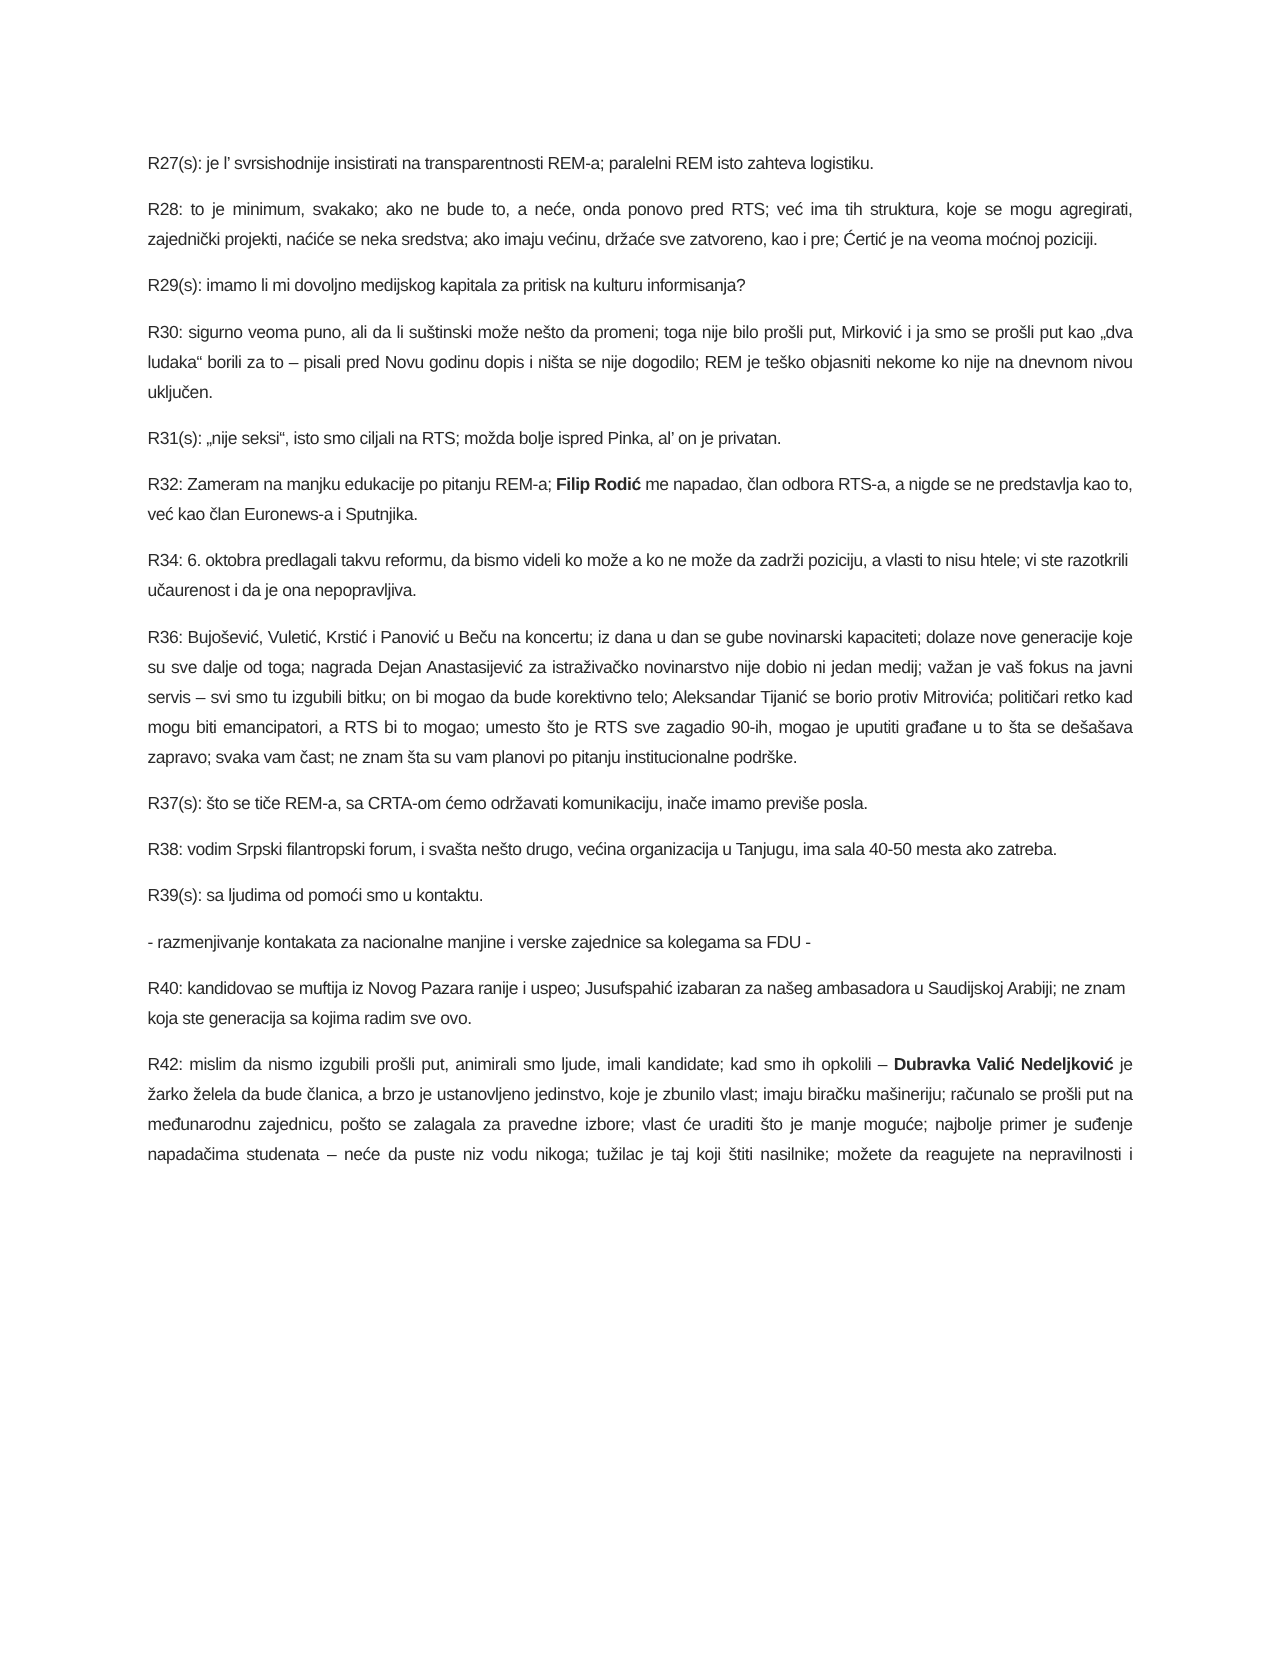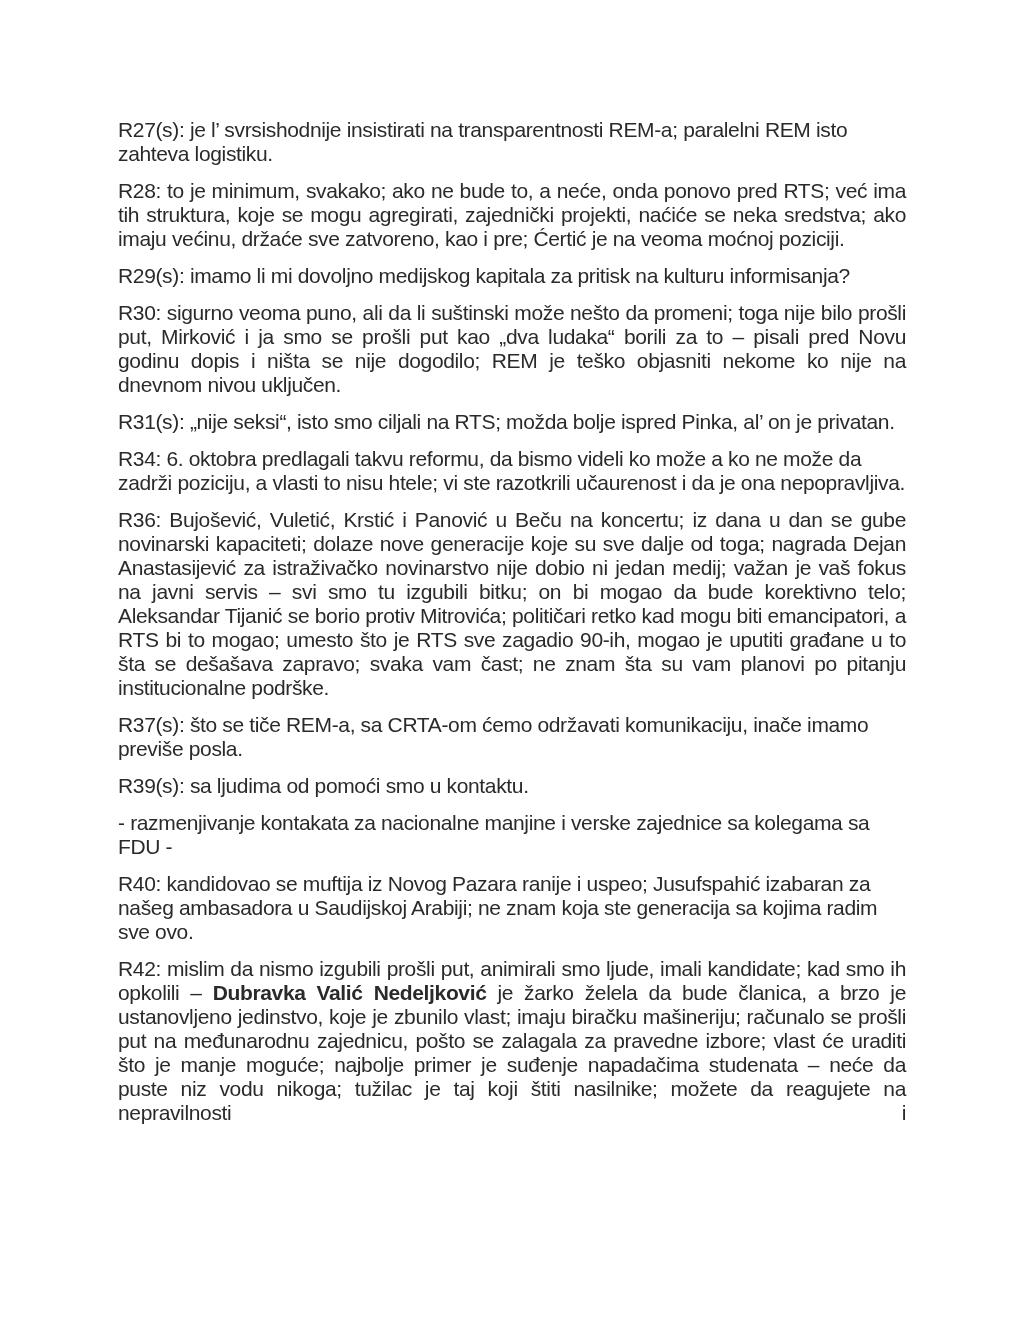--- a/index.html
+++ b/index.html
@@ -15,21 +15,21 @@
     font-family: "Liberation Sans Narrow", "Liberation Sans", "DejaVu Sans", sans-serif;
     color: #2a2a2a;
   }
   .page {
     position: absolute;
     left: 118px;
     top: 118px;
     width: 788px;
   }
   .para {
-    font-size: 21px;
+    font-size: 14px;
     line-height: 24px;
     margin: 0 0 13px 0;
     letter-spacing: -0.35px;
     word-spacing: 0px;
     transform-origin: left top;
   }
   .para.justify {
     text-align: justify;
     text-align-last: left;
   }
@@ -53,27 +53,33 @@
   <p class="para">
     <span>R29(s): imamo li mi dovoljno medijskog kapitala za pritisk na kulturu informisanja?</span>
   </p>
   <p class="para justify">
     <span>R30: sigurno veoma puno, ali da li suštinski može nešto da promeni; toga nije bilo prošli put, Mirković i ja smo se prošli put kao „dva ludaka“ borili za to – pisali pred Novu godinu dopis i ništa se nije dogodilo; REM je teško objasniti nekome ko nije na dnevnom nivou uključen.</span>
   </p>
   <p class="para">
     <span>R31(s): „nije seksi“, isto smo ciljali na RTS; možda bolje ispred Pinka, al’ on je privatan.</span>
   </p>
   <p class="para">
+    <span>R32: Zameram na manjku edukacije po pitanju REM-a; </span><span class="bold">Filip Rodić</span><span> me napadao, član odbora RTS-a, a nigde se ne predstavlja kao to, već kao član Euronews-a i Sputnjika.</span>
+  </p>
+  <p class="para">
     <span>R34: 6. oktobra predlagali takvu reformu, da bismo videli ko može a ko ne može da zadrži poziciju, a vlasti to nisu htele; vi ste razotkrili učaurenost i da je ona nepopravljiva.</span>
   </p>
   <p class="para justify">
     <span>R36: Bujošević, Vuletić, Krstić i Panović u Beču na koncertu; iz dana u dan se gube novinarski kapaciteti; dolaze nove generacije koje su sve dalje od toga; nagrada Dejan Anastasijević za istraživačko novinarstvo nije dobio ni jedan medij; važan je vaš fokus na javni servis – svi smo tu izgubili bitku; on bi mogao da bude korektivno telo; Aleksandar Tijanić se borio protiv Mitrovića; političari retko kad mogu biti emancipatori, a RTS bi to mogao; umesto što je RTS sve zagadio 90-ih, mogao je uputiti građane u to šta se dešašava zapravo; svaka vam čast; ne znam šta su vam planovi po pitanju institucionalne podrške.</span>
   </p>
   <p class="para">
     <span>R37(s): što se tiče REM-a, sa CRTA-om ćemo održavati komunikaciju, inače imamo previše posla.</span>
+  </p>
+  <p class="para">
+    <span>R38: vodim Srpski filantropski forum, i svašta nešto drugo, većina organizacija u Tanjugu, ima sala 40-50 mesta ako zatreba.</span>
   </p>
   <p class="para">
     <span>R39(s): sa ljudima od pomoći smo u kontaktu.</span>
   </p>
   <p class="para">
     <span>- razmenjivanje kontakata za nacionalne manjine i verske zajednice sa kolegama sa FDU -</span>
   </p>
   <p class="para">
     <span>R40: kandidovao se muftija iz Novog Pazara ranije i uspeo; Jusufspahić izabaran za našeg ambasadora u Saudijskoj Arabiji; ne znam koja ste generacija sa kojima radim sve ovo.</span>
   </p>

